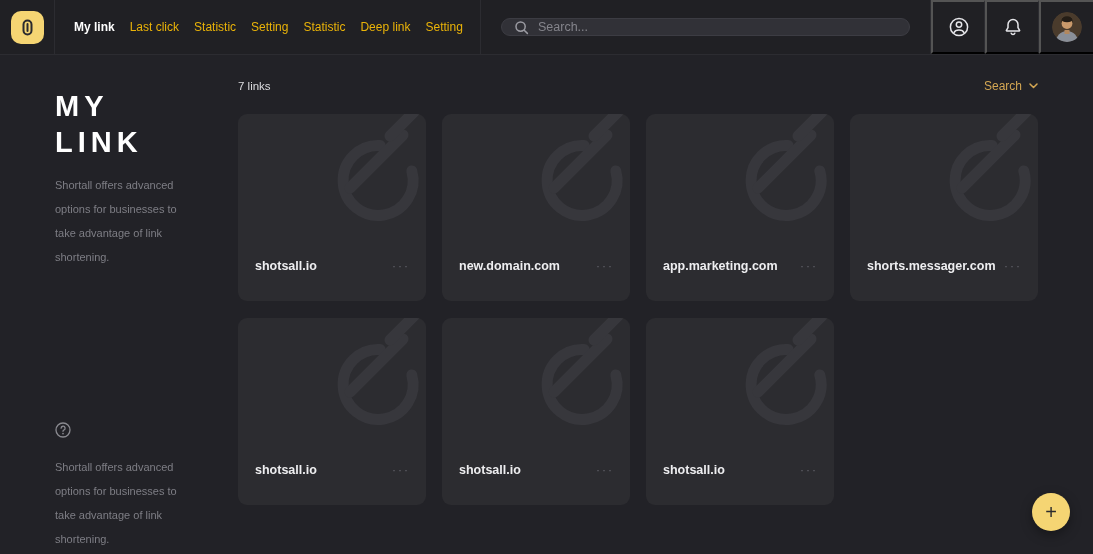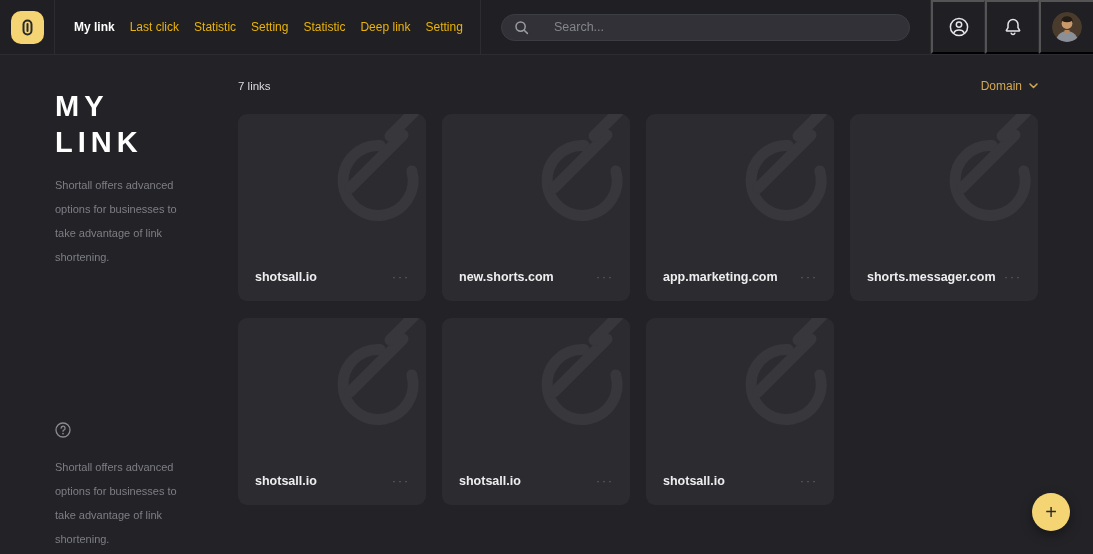--- a/index.html
+++ b/index.html
@@ -37,23 +37,23 @@
   .nav-item {
     font-size:12px; color:#eab308; cursor:pointer; white-space:nowrap;
     background:none; border:none; font-family:inherit; padding:0;
   }
   .nav-item.active { color:#ffffff; font-weight:bold; }
   .search-cell {
     flex:1 1 auto; display:flex; align-items:center;
     padding:0 20px; border-right:1px solid #2c2c31;
   }
   .search-box {
-    flex:1; height:27px;
+    flex:1; height:18px;
     background:#313137; border:1px solid #3c3c43; border-radius:16px;
-    display:flex; align-items:center; gap:25px; padding:0 12px;
+    display:flex; align-items:center; gap:9px; padding:0 12px;
   }
   .search-box input {
     flex:1; background:transparent; border:none; outline:none;
     color:#c9c9ce; font-size:12.5px; font-family:inherit;
   }
   .search-box input::placeholder { color:#84848b; }
   .icon-cell {
     width:54px; flex:0 0 54px;
     display:flex; align-items:center; justify-content:center;
     border-right:1px solid #2c2c31;
@@ -103,21 +103,21 @@
     grid-template-columns:repeat(4,188px);
     grid-auto-rows:187px;
     gap:17px 16px;
   }
   .card {
     background:#2c2c30; border-radius:9px;
     position:relative; overflow:hidden; cursor:pointer;
   }
   .card .watermark { position:absolute; top:0; left:0; pointer-events:none; }
   .card-footer {
-    position:absolute; left:0; right:0; bottom:4px;
+    position:absolute; left:0; right:0; bottom:15px;
     display:flex; align-items:center; justify-content:space-between;
     padding:0 16px 13px 17px;
   }
   .card-domain { font-size:12.5px; font-weight:bold; color:#eeeef0; }
   .card-menu {
     background:none; border:none; cursor:pointer; padding:0;
     font-size:12px; letter-spacing:2px; color:#66666d; line-height:10px;
   }
 
   
@@ -218,21 +218,21 @@
         </span>
       </button>
       <p class="side-desc">Shortall offers advanced options for businesses to take advantage of link shortening.</p>
     </div>
   </aside>
 
   <main class="content">
     <div class="content-head">
       <span class="links-count">7 links</span>
       <button class="sort-btn">
-        <span>Domain</span>
+        <span>Search</span>
         <span style="display:flex">
           <svg width="9" height="6" viewBox="0 0 9 6">
             <polyline points="1,1 4.5,4.5 8,1" fill="none" stroke="#d4a753" stroke-width="1.5" stroke-linecap="round" stroke-linejoin="round"></polyline>
           </svg>
         </span>
       </button>
     </div>
 
     <div class="grid">
         <div class="card">
@@ -254,21 +254,21 @@
     <span class="watermark">
       <svg width="188" height="187" viewBox="0 0 188 187">
         <g stroke="#37373c" stroke-width="11" stroke-linecap="round" fill="none">
           <path d="M173.8 56.9 A35 35 0 1 1 142.1 31.5"></path>
           <line x1="112" y1="74" x2="165" y2="21"></line>
           <line x1="152" y1="22" x2="210" y2="-36"></line>
         </g>
       </svg>
     </span>
     <div class="card-footer">
-      <span class="card-domain">new.shorts.com</span>
+      <span class="card-domain">new.domain.com</span>
       <button class="card-menu">···</button>
     </div>
   </div>
         <div class="card">
     <span class="watermark">
       <svg width="188" height="187" viewBox="0 0 188 187">
         <g stroke="#37373c" stroke-width="11" stroke-linecap="round" fill="none">
           <path d="M173.8 56.9 A35 35 0 1 1 142.1 31.5"></path>
           <line x1="112" y1="74" x2="165" y2="21"></line>
           <line x1="152" y1="22" x2="210" y2="-36"></line>

